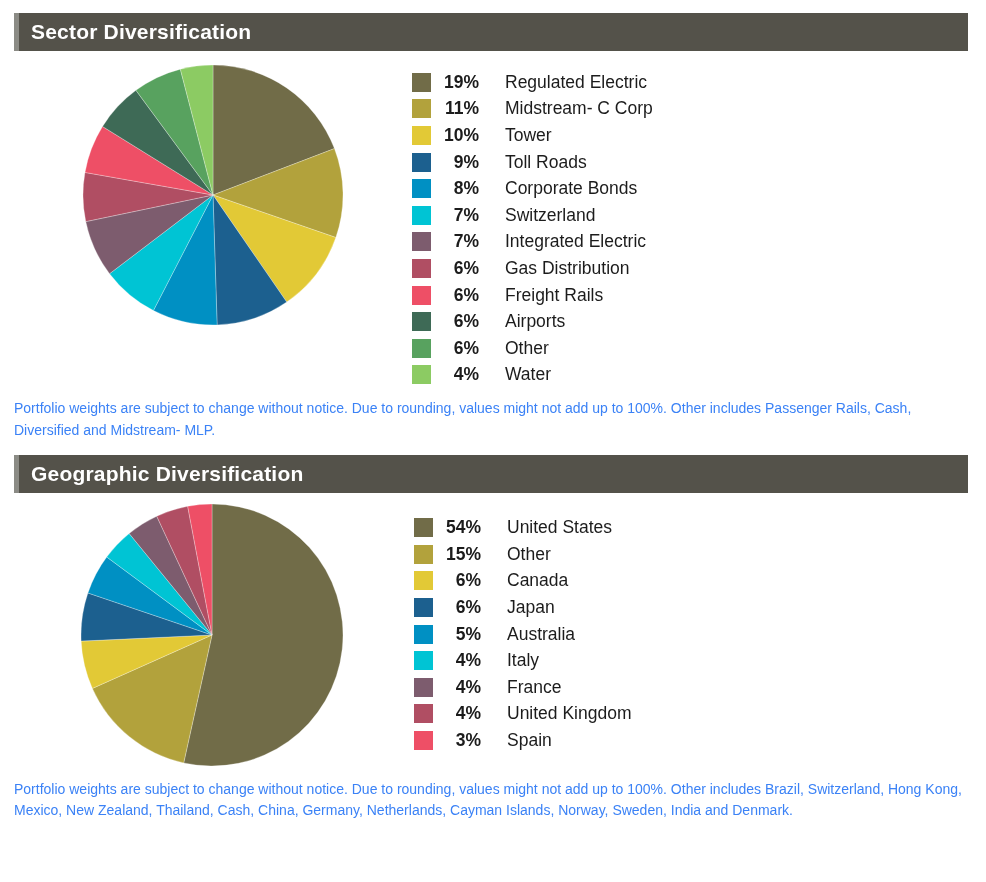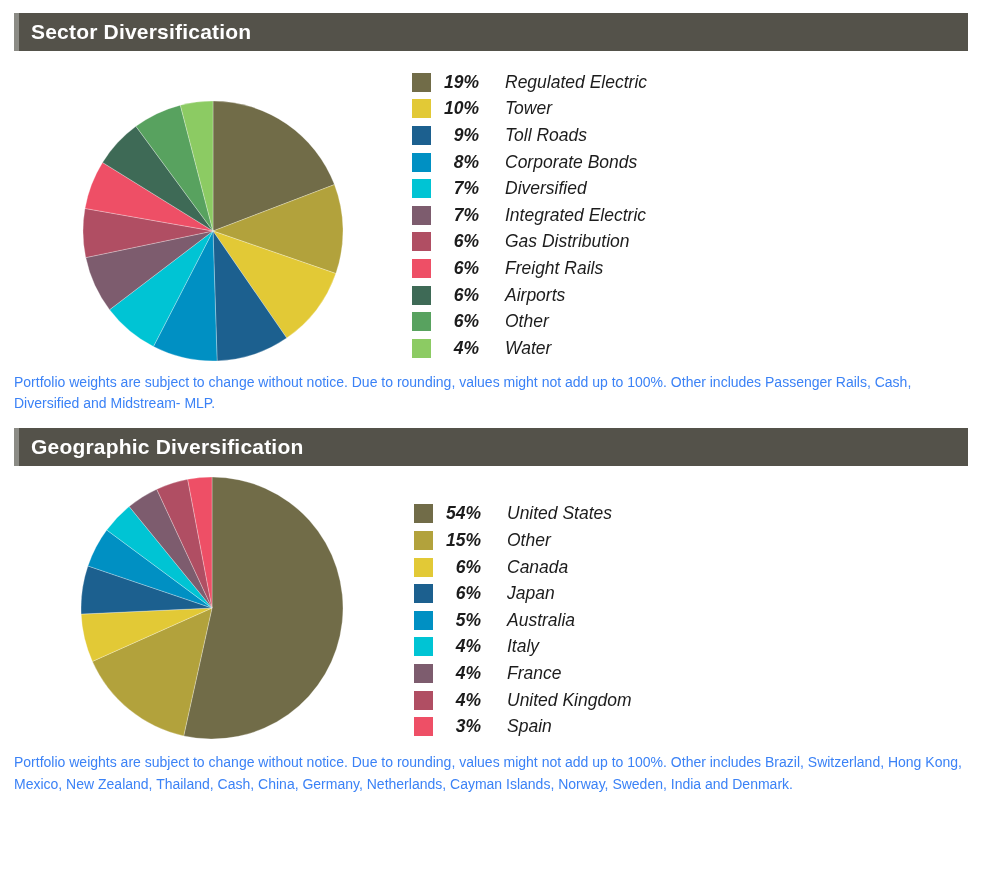--- a/index.html
+++ b/index.html
@@ -14,21 +14,21 @@
     border-left:5px solid #8B8B85;
     color:#ffffff;
     font-size:21px;
     font-weight:bold;
     line-height:38px;
     padding-left:12px;
     letter-spacing:0.2px;
   }
   .section-header.second { }
 
-  .chart-row { display:flex; align-items:flex-end;font-style:italic; }
+  .chart-row { display:flex; align-items:flex-start; }
   .chart-row.first { margin-top:13px; }
   .chart-row.second { margin-top:10px; }
 
   .pie { display:block; flex:0 0 auto; }
   .chart-row.first  .pie { margin-left:82px; }
   .chart-row.second .pie { margin-left:80px; }
 
   .legend { flex:0 0 auto; }
   .chart-row.first  .legend { margin-left:68px; margin-top:5px; }
   .chart-row.second .legend { margin-left:70px; margin-top:12px; }
@@ -70,38 +70,43 @@
           <path d="M 131 131 L 53.92 26.31 A 130 130 0 0 1 98.35 5.17 Z" fill="#58A25F" stroke="#FFFFFF" stroke-opacity="0.35" stroke-width="0.8"></path>
           <path d="M 131 131 L 98.35 5.17 A 130 130 0 0 1 131.00 1.00 Z" fill="#8CCB63" stroke="#FFFFFF" stroke-opacity="0.35" stroke-width="0.8"></path>
         </svg>
       <div class="legend">
           <div class="legend-row">
             <span class="swatch" style="background: rgb(113, 108, 72);"></span>
             <span class="pct">19%</span>
             <span class="lbl">Regulated Electric</span>
           </div>
           <div class="legend-row">
+            <span class="swatch" style="background: rgb(178, 162, 60);"></span>
+            <span class="pct">11%</span>
+            <span class="lbl">Midstream- C Corp</span>
+          </div>
+          <div class="legend-row">
             <span class="swatch" style="background: rgb(226, 201, 54);"></span>
             <span class="pct">10%</span>
             <span class="lbl">Tower</span>
           </div>
           <div class="legend-row">
             <span class="swatch" style="background: rgb(28, 96, 143);"></span>
             <span class="pct">9%</span>
             <span class="lbl">Toll Roads</span>
           </div>
           <div class="legend-row">
             <span class="swatch" style="background: rgb(0, 144, 195);"></span>
             <span class="pct">8%</span>
             <span class="lbl">Corporate Bonds</span>
           </div>
           <div class="legend-row">
             <span class="swatch" style="background: rgb(0, 196, 212);"></span>
             <span class="pct">7%</span>
-            <span class="lbl">Diversified</span>
+            <span class="lbl">Switzerland</span>
           </div>
           <div class="legend-row">
             <span class="swatch" style="background: rgb(125, 92, 110);"></span>
             <span class="pct">7%</span>
             <span class="lbl">Integrated Electric</span>
           </div>
           <div class="legend-row">
             <span class="swatch" style="background: rgb(176, 78, 99);"></span>
             <span class="pct">6%</span>
             <span class="lbl">Gas Distribution</span>

